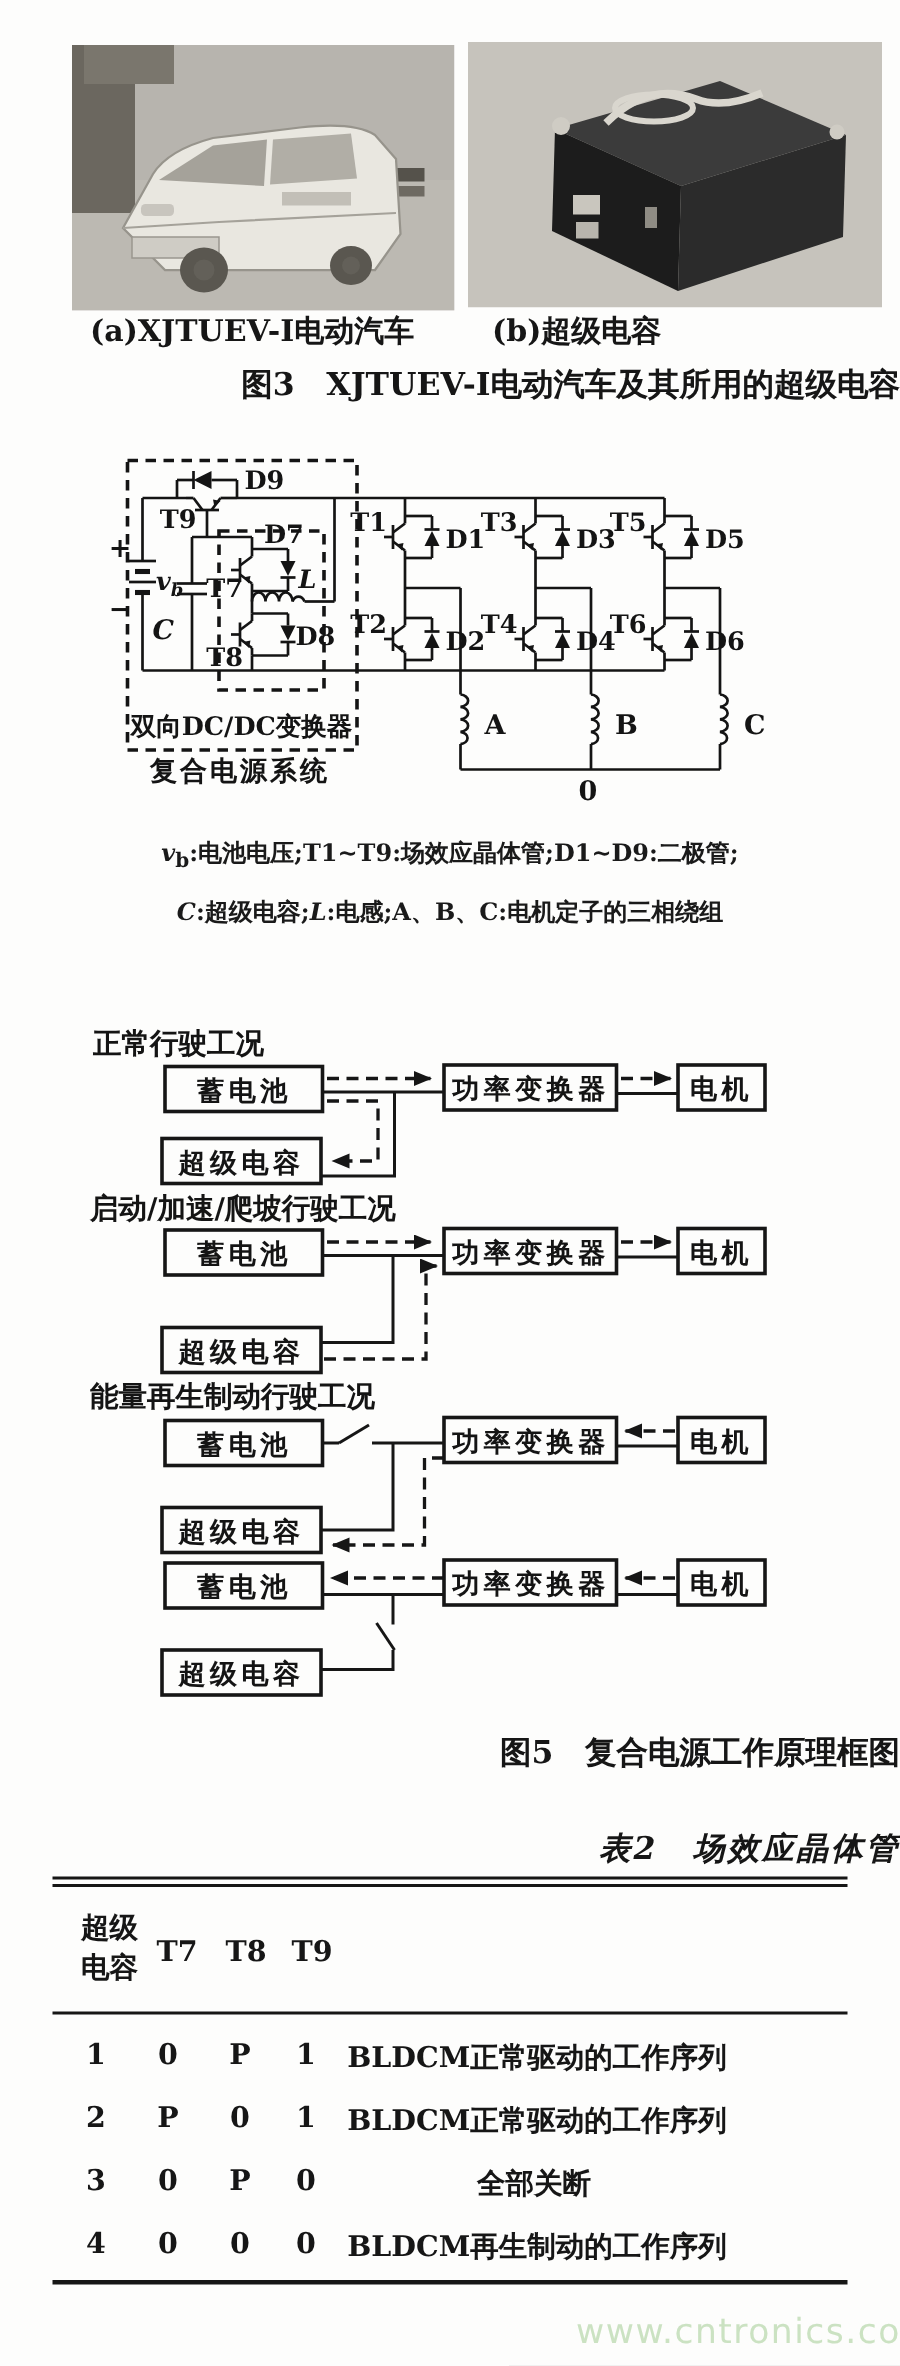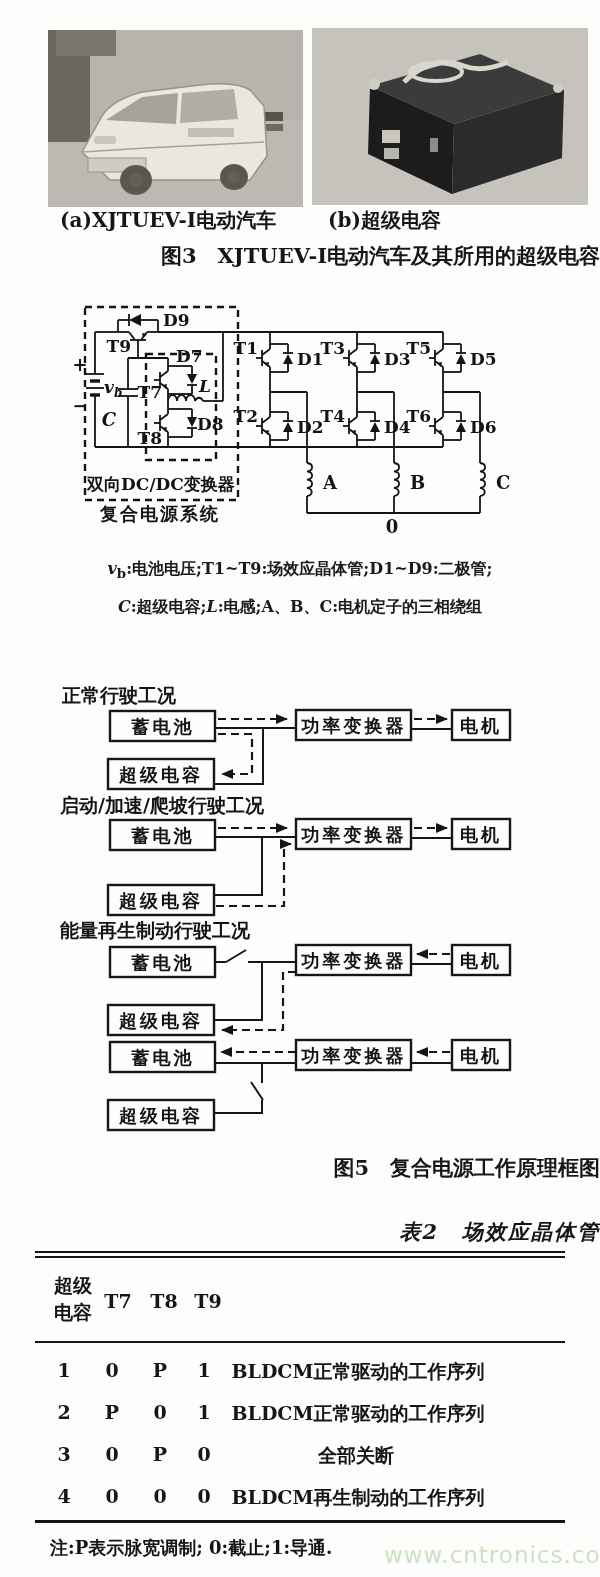--- a/index.html
+++ b/index.html
@@ -363,17 +363,16 @@
   <div>
     <div class="cell" style="left:48px;top:1485px;width:32px">4</div>
     <div class="cell" style="left:92px;top:1485px;width:40px">0</div>
     <div class="cell" style="left:140px;top:1485px;width:40px">0</div>
     <div class="cell" style="left:184px;top:1485px;width:40px">0</div>
     <div class="cell" style="left:228px;top:1485px;width:260px">BLDCM再生制动的工作序列</div>
   </div>
 
   <div class="rule" style="top:1520px;height:3px"></div>
 
-  <div class="abs" style="left:50px;top:1536px;font-size:18px;font-weight:bold">注:P表示脉宽调制; 0:截止;1:导通.</div>
 
   <div class="abs wmark" style="left:384px;top:1542px">www.cntronics.com</div>
 
 </div>
 
 </body></html>

